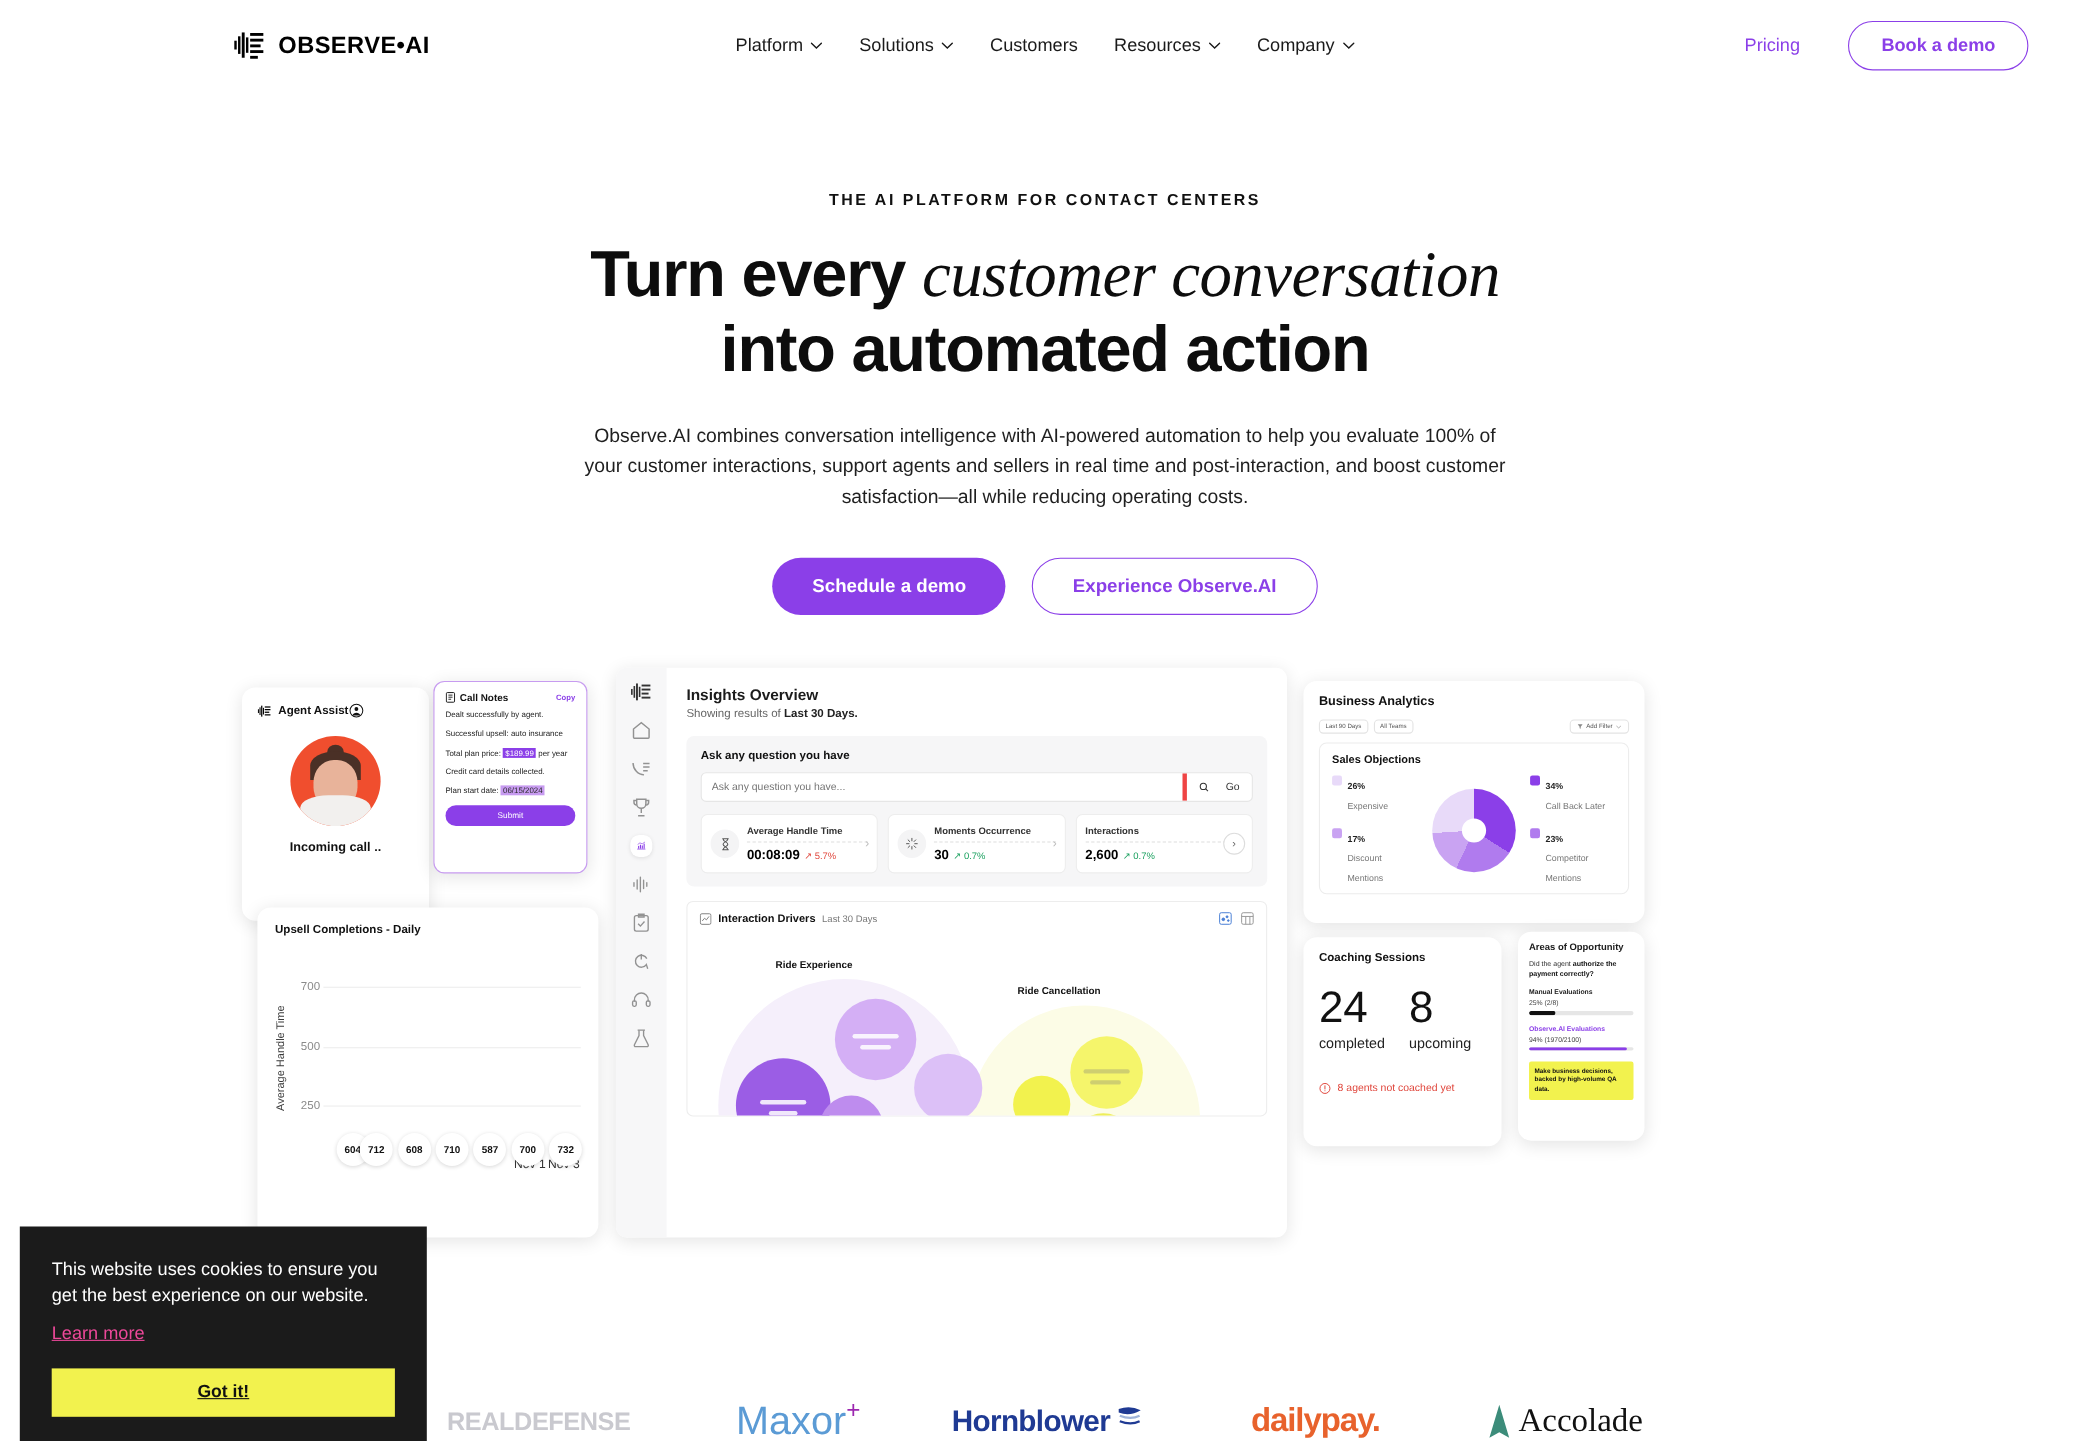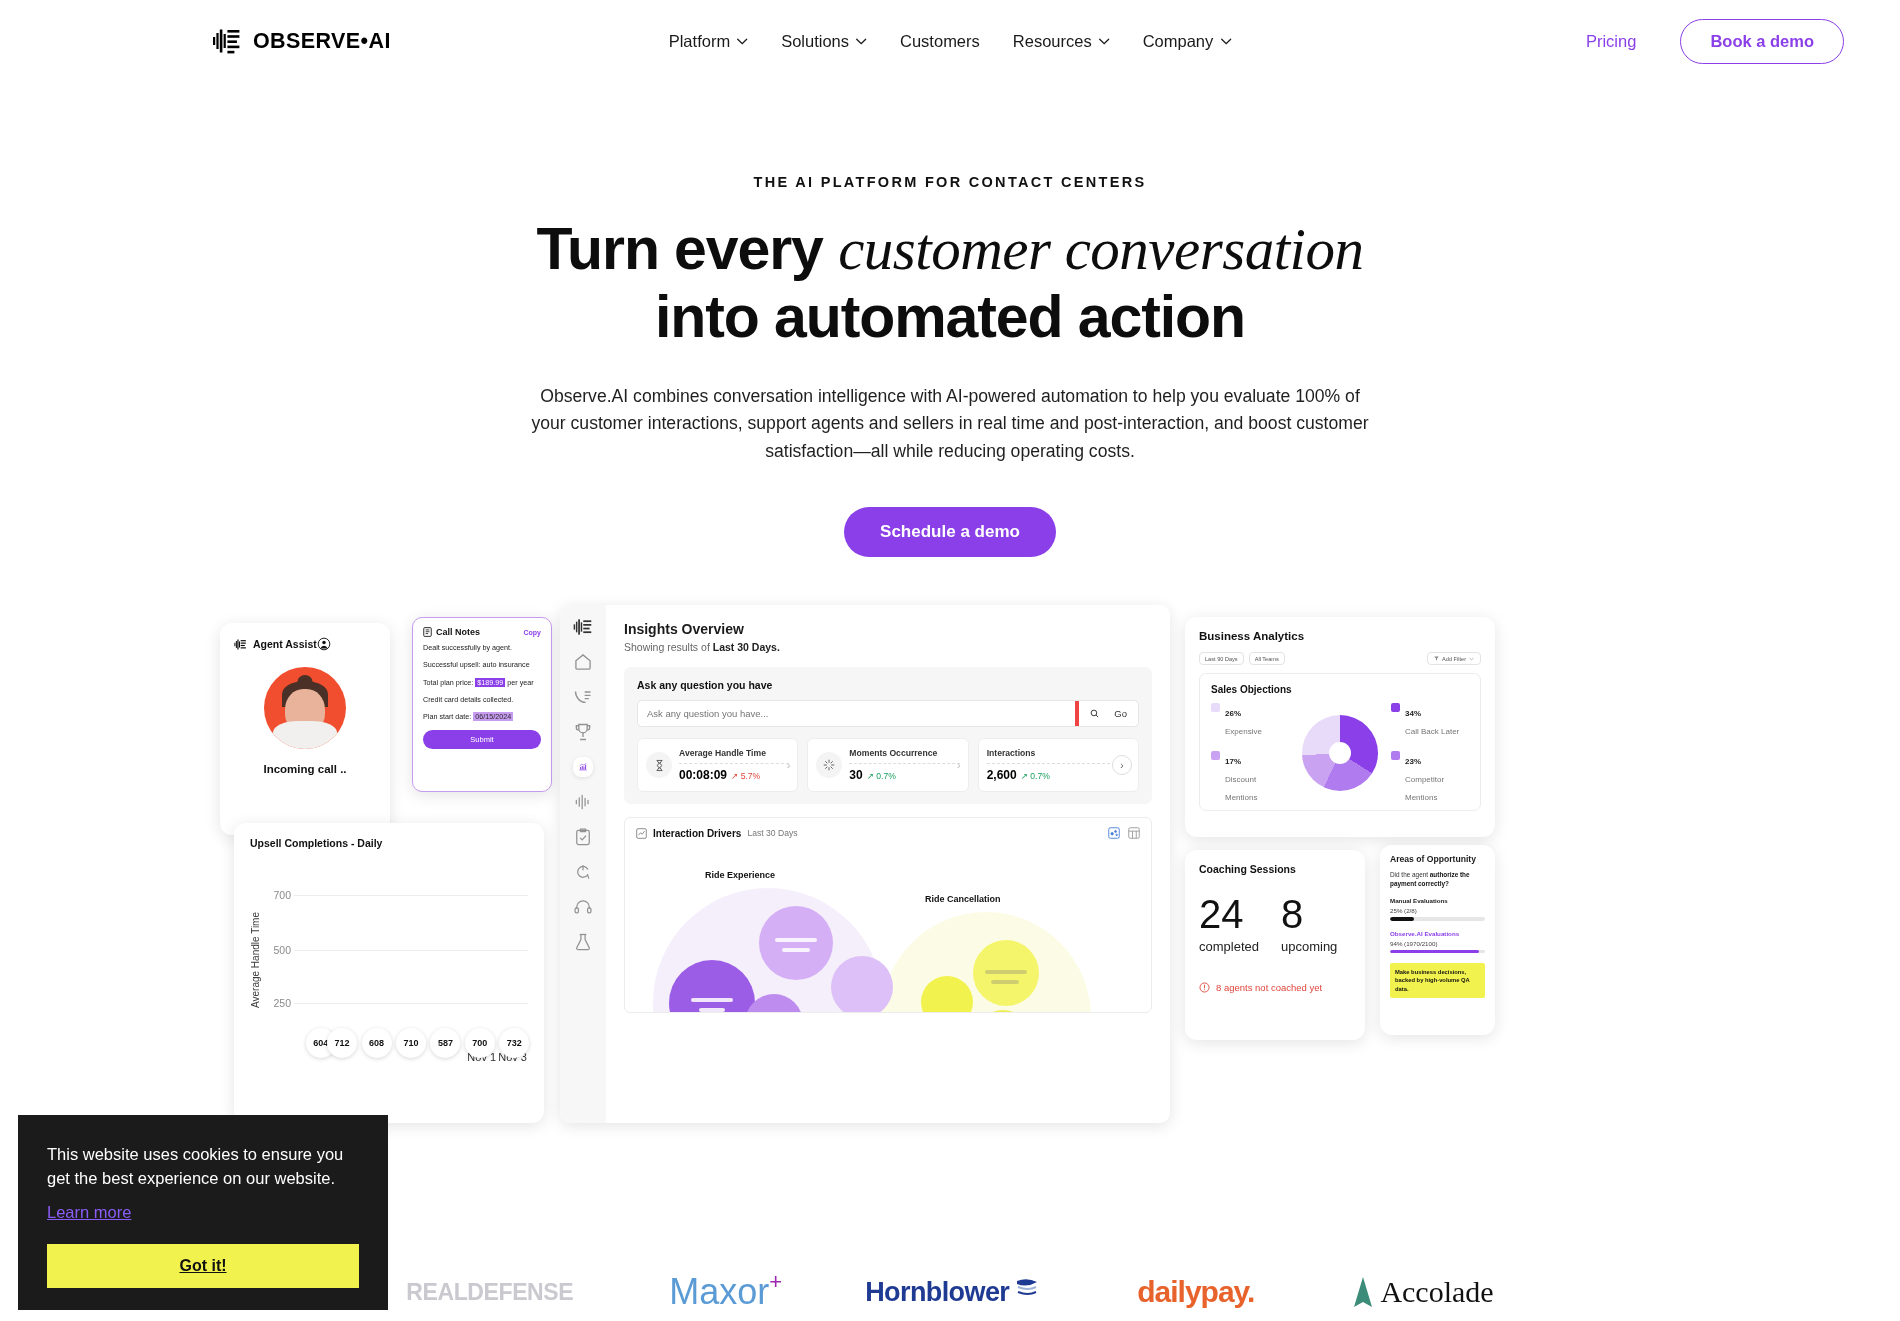--- a/index.html
+++ b/index.html
@@ -98,21 +98,21 @@
   .hair { position:absolute; left:50%; top:14px; transform:translateX(-50%);
           width:46px; height:26px; border-radius:50% 50% 0 0; background:#4a3026; }
   .bun  { position:absolute; left:50%; top:8px; transform:translateX(-50%);
           width:15px; height:13px; border-radius:50%; background:#4a3026; }
   .shirt { position:absolute; left:50%; bottom:0; transform:translateX(-50%);
           width:64px; height:28px; border-radius:40% 40% 0 0; background:#f2f0ee; }
   .agent-status { text-align:center; margin-top:14px; font-size:11.5px; font-weight:bold; }
 
   
   .c-notes {
-    left:192px; top:12px; width:140px; height:175px; padding:9px 10px;
+    left:174px; top:12px; width:140px; height:175px; padding:9px 10px;
     border:1.4px solid #C79BF0; border-radius:10px;
   }
   .notes-head { display:flex; align-items:center; justify-content:space-between; margin-bottom:6px; }
   .notes-head-left { display:flex; align-items:center; gap:4px; }
   .notes-title { font-size:9px; font-weight:bold; }
   .notes-copy { font-size:7px; color:#8B3FE8; cursor:pointer; font-weight:600; }
   .note-line { font-size:7.2px; color:#222; margin-bottom:8px; line-height:1.3; }
   .hl { background:#8B3FE8; color:#fff; padding:0 2px; }
   .hl2 { background:#C79BF0; color:#2a2a2a; padding:0 2px; }
   .submit-btn {
@@ -290,21 +290,21 @@
   .l-dailypay { font-size:30px; font-weight:bold; color:#E8622C; letter-spacing:-1px; }
   .l-accolade { font-family:"Liberation Serif",serif; font-size:30px; color:#111; }
 
   
   .cookie {
     position:absolute; left:18px; bottom:11px; width:370px;
     background:#1b1b1b; padding:28px 29px 22px; z-index:50;
   }
   .cookie-text { color:#fff; font-size:16.5px; line-height:1.42; }
   .cookie-learn {
-    display:inline-block; margin-top:13px; color:#8b5cf6; font-size:16.5px;
+    display:inline-block; margin-top:13px; color:#ec4899; font-size:16.5px;
     text-decoration:underline; cursor:pointer;
   }
   .cookie-ok {
     display:block; width:100%; margin-top:22px; background:#F2F24E;
     border:none; padding:13px 12px; font-size:16px; font-weight:bold;
     color:#111; text-decoration:underline; cursor:pointer; font-family:inherit;
   }
 </style>
 </head>
 <body>
@@ -363,20 +363,21 @@
 
 <div class="hero">
   <div class="eyebrow">THE AI PLATFORM FOR CONTACT CENTERS</div>
   <h1 class="hero-title">
     <span>Turn every </span><span class="ital">customer conversation</span><br>
     <span>into automated action</span>
   </h1>
   <p class="hero-sub">Observe.AI combines conversation intelligence with AI-powered automation to help you evaluate 100% of your customer interactions, support agents and sellers in real time and post-interaction, and boost customer satisfaction—all while reducing operating costs.</p>
   <div class="hero-ctas">
     <button class="btn-primary">Schedule a demo</button>
+    <button class="btn-secondary">Experience Observe.AI</button>
   </div>
 </div>
 
 <div class="collage">
 
   <div class="card c-agent">
     <div class="agent-head">
       <div class="agent-head-left">
         <svg width="13" height="13" viewBox="0 0 30 30">
           <rect x="1" y="11" width="2.2" height="8" fill="#000"></rect>

